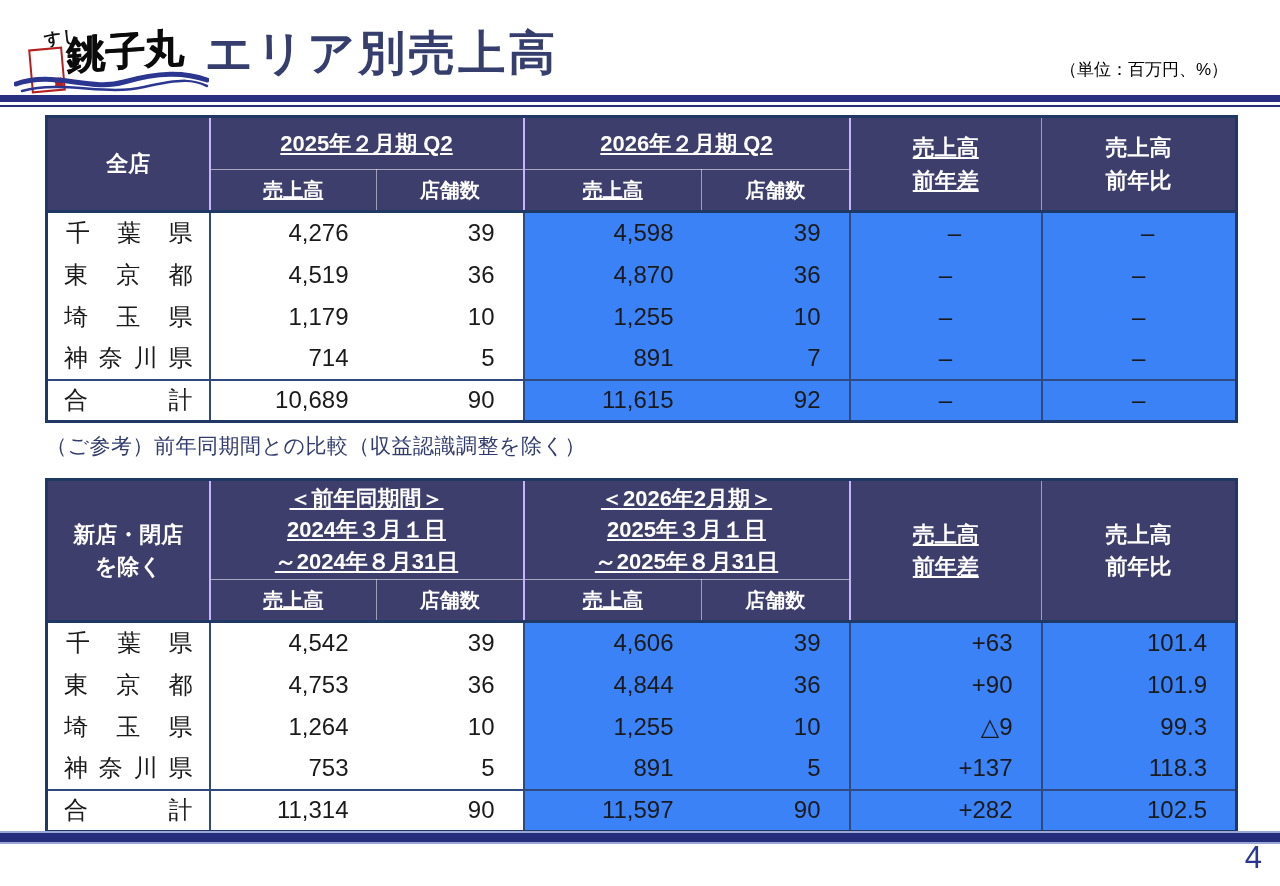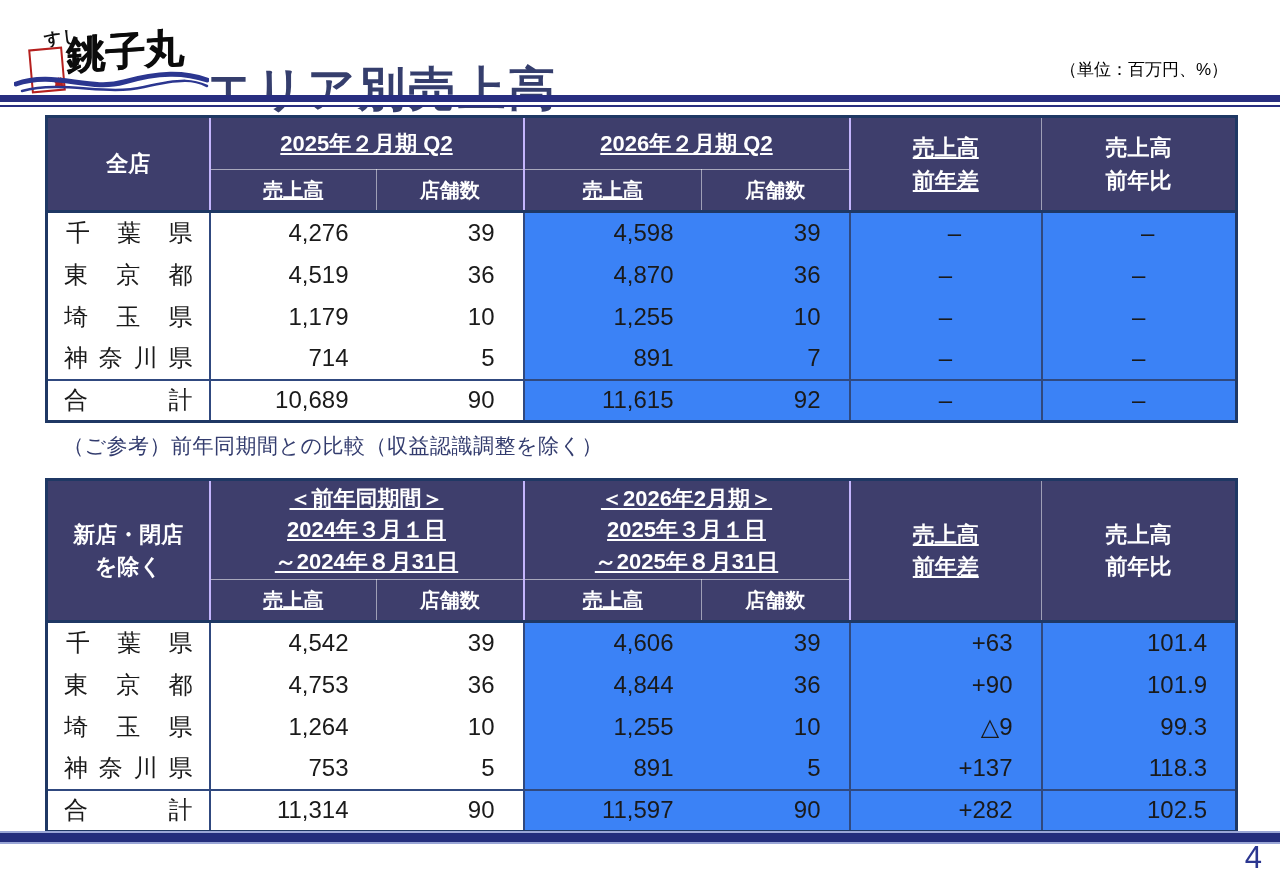--- a/index.html
+++ b/index.html
@@ -6,21 +6,21 @@
   html, body { background: #ffffff; }
   body { font-family: "Liberation Sans", "DejaVu Sans", sans-serif; }
   .slide { position: relative; width: 1280px; height: 886px; background: #ffffff; overflow: hidden; }
 
   
   .logo { position: absolute; left: 14px; top: 6px; width: 190px; height: 88px; }
   .logo-sushi { position: absolute; left: 30px; top: 20px; font-size: 17px; font-weight: 900; color: #111; transform: rotate(-8deg); letter-spacing: 1px; }
   .logo-seal { position: absolute; left: 16px; top: 42px; width: 34px; height: 44px; border: 2px solid #b5201e; color: #b5201e; font-size: 9px; line-height: 1.05; writing-mode: vertical-rl; text-align: center; font-weight: bold; transform: rotate(-5deg); padding-top: 2px; background: #fff; }
   .logo-brand { position: absolute; left: 52px; top: 18px; font-size: 40px; font-weight: 900; color: #0b0b0b; letter-spacing: -1px; transform: rotate(-4deg) skewX(-4deg); text-shadow: 1px 0 #0b0b0b; white-space: nowrap; }
   .logo-wave { position: absolute; left: 0; top: 62px; }
-  .page-title { position: absolute; left: 205px; top: 22px; font-size: 47px; font-weight: 900; color: #353e6d; letter-spacing: 3px; white-space: nowrap; margin-top: 36px; }
+  .page-title { position: absolute; left: 205px; top: 22px; font-size: 47px; font-weight: 900; color: #353e6d; letter-spacing: 3px; white-space: nowrap; }
   .unit-note { position: absolute; right: 52px; top: 58px; font-size: 17px; color: #000000; }
 
   .rule { position: absolute; top: 95px; left: 0; width: 1280px; }
   .rule-thick { height: 7px; background: #282e80; }
   .rule-gap { height: 3px; background: #ffffff; }
   .rule-thin { height: 2px; background: #282e80; }
 
   
   table { position: absolute; left: 45px; width: 1190px; border-collapse: collapse; table-layout: fixed; background: #fff; border: 3px solid #1f3864; }
   .t1 { top: 115px; }
@@ -41,21 +41,21 @@
 
   td { height: 42px; font-size: 24px; color: #1a1a1a; vertical-align: middle; background: #ffffff; }
   td.yl { background: #3b82f6; }
   td.num { text-align: right; padding-right: 28px; }
   td.dash { text-align: center; }
   td.pref { text-align: justify; text-align-last: justify; padding: 0 16px; }
   td.bl { border-left: 2px solid #30497f; margin-left: 16px; }
   tbody tr:first-child td { border-top: 3px solid #1f3864; padding-left: 18px; }
   tr.total td { border-top: 2px solid #30497f; }
 
-  .note { position: absolute; left: 63px; top: 432px; font-size: 21px; color: #333c6e; letter-spacing: 0.5px; }
+  .note { position: absolute; left: 46px; top: 432px; font-size: 21px; color: #333c6e; letter-spacing: 0.5px; }
 
   
   .bottom-bar { position: absolute; left: 0; top: 831px; width: 1280px; }
   .bb-edge { height: 2px; background: #9aa6d6; }
   .bb-core { height: 9px; background: #232d7c; }
   .page-number { position: absolute; right: 18px; top: 840px; font-size: 31px; color: #2b3690; }
 </style>
 </head>
 <body>
 

